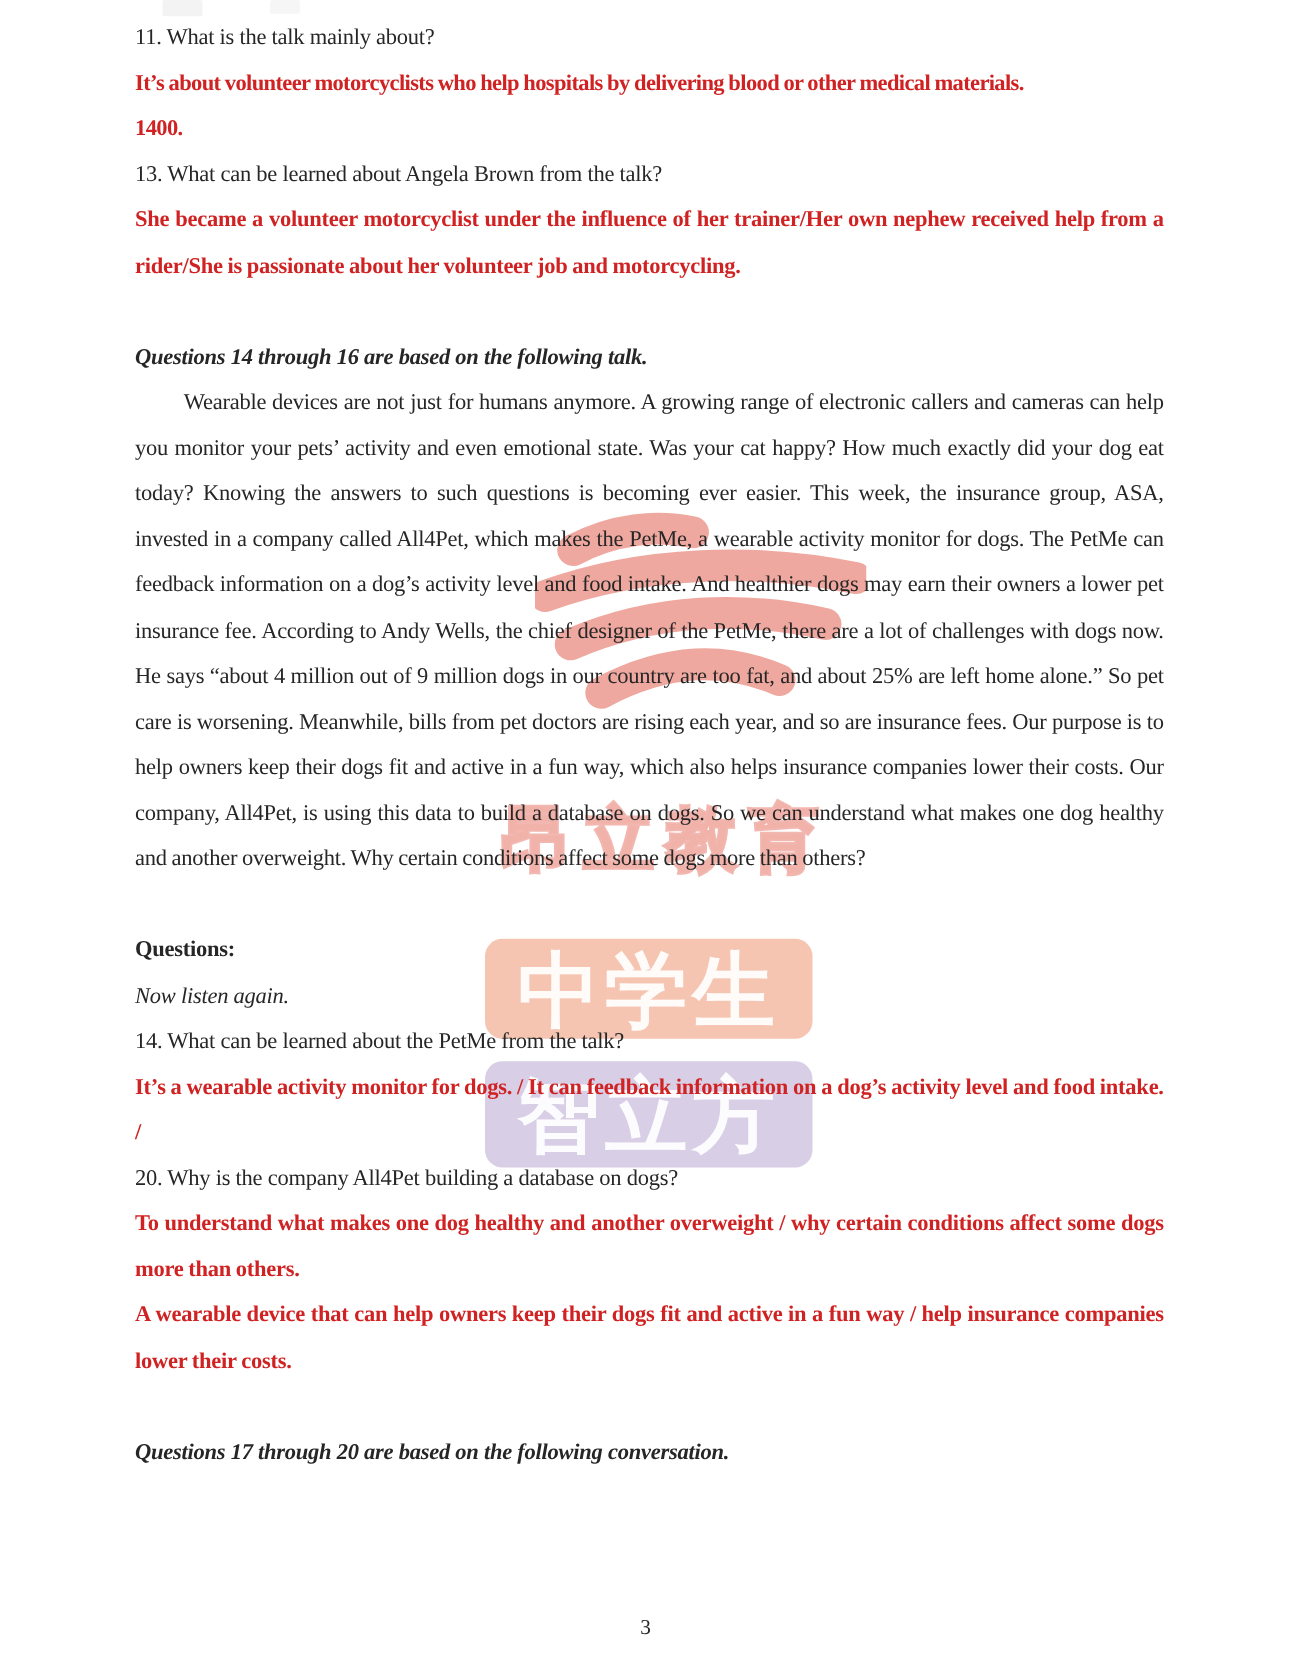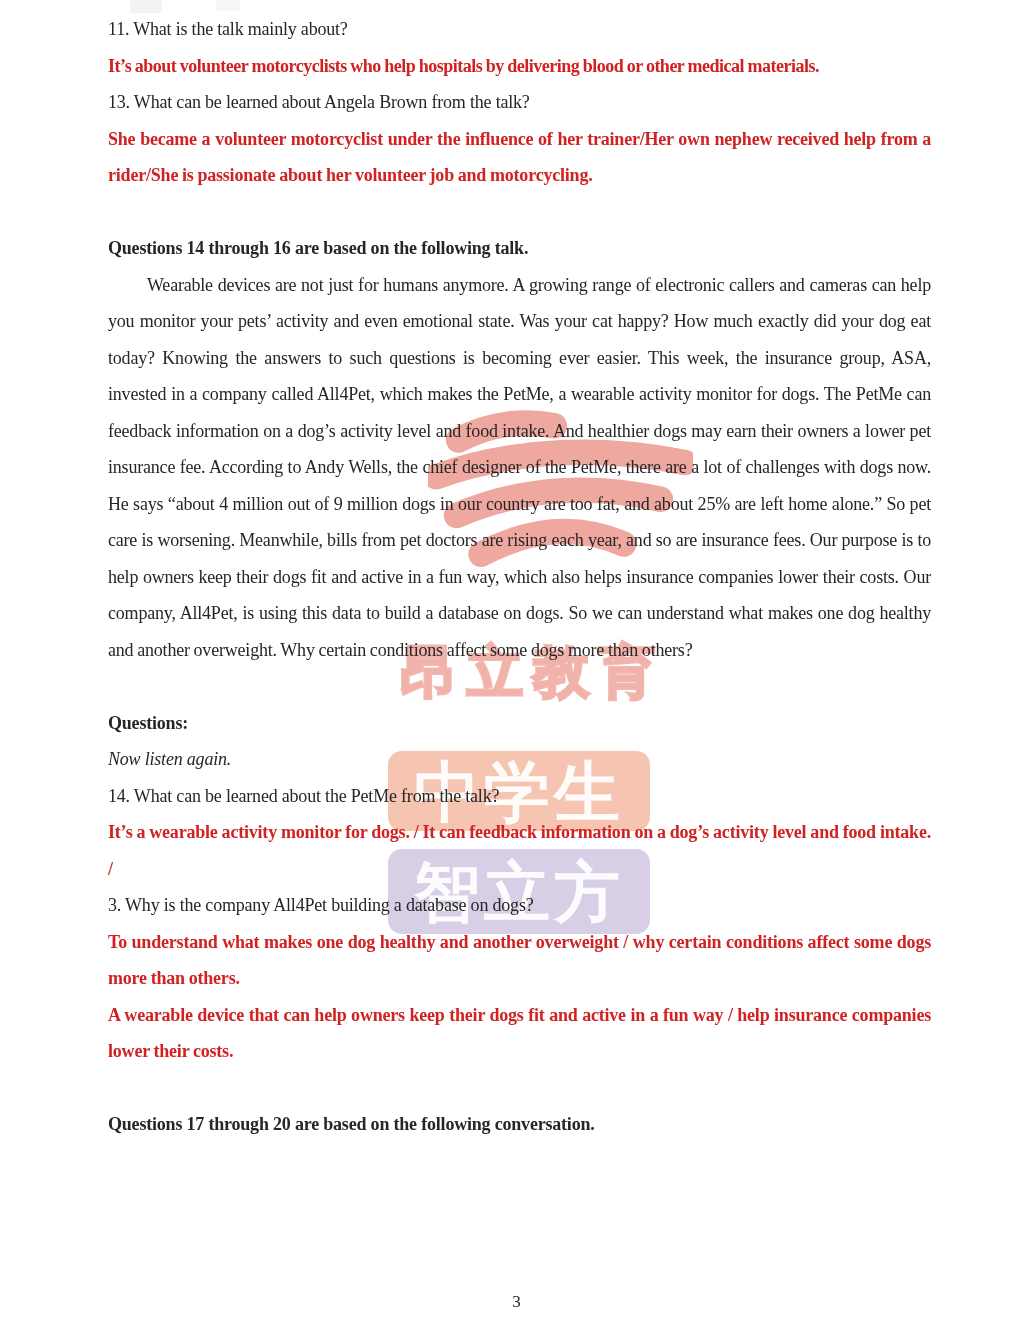--- a/index.html
+++ b/index.html
@@ -55,21 +55,21 @@
   }
   .line { margin:0; }
   .q { white-space:nowrap; }
   .ans {
     color:#d02222;
     font-weight:bold;
     text-align:justify;
     word-spacing:-0.5px;
   }
   .ans.oneline { white-space:nowrap; text-align:left; letter-spacing:-0.5px; }
-  .sec-heading { font-weight:bold; margin-top:36.5px; white-space:nowrap; }
+  .sec-heading { font-weight:bold; font-style:italic; margin-top:36.5px; white-space:nowrap; }
   .talk { text-align:justify; text-indent:39px; word-spacing:-0.5px; }
   .italic-note { font-style:italic; }
   .q-label { font-weight:bold; margin-top:36.5px; }
 
   .page-number {
     position:absolute; z-index:1;
     left:0; right:0; top:1290px;
     text-align:center;
     font-size:17px;
     line-height:24px;
@@ -100,36 +100,37 @@
     <div class="wm-badge top">
       <span>中学生</span>
     </div>
   </div>
 
   <div class="content">
 
     <div class="line q">11. What is the talk mainly about?</div>
     <div class="line ans oneline">It’s about volunteer motorcyclists who help hospitals by delivering blood or other medical materials.</div>
 
+    <div class="line ans oneline">1400.</div>
 
     <div class="line q">13. What can be learned about Angela Brown from the talk?</div>
     <div class="line ans">She became a volunteer motorcyclist under the influence of her trainer/Her own nephew received help from a rider/She is passionate about her volunteer job and motorcycling.</div>
 
     <div class="line sec-heading">Questions 14 through 16 are based on the following talk.</div>
 
     <div class="line talk">Wearable devices are not just for humans anymore. A growing range of electronic callers and cameras can help you monitor your pets’ activity and even emotional state. Was your cat happy? How much exactly did your dog eat today? Knowing the answers to such questions is becoming ever easier. This week, the insurance group, ASA, invested in a company called All4Pet, which makes the PetMe, a wearable activity monitor for dogs. The PetMe can feedback information on a dog’s activity level and food intake. And healthier dogs may earn their owners a lower pet insurance fee. According to Andy Wells, the chief designer of the PetMe, there are a lot of challenges with dogs now. He says “about 4 million out of 9 million dogs in our country are too fat, and about 25% are left home alone.” So pet care is worsening. Meanwhile, bills from pet doctors are rising each year, and so are insurance fees. Our purpose is to help owners keep their dogs fit and active in a fun way, which also helps insurance companies lower their costs. Our company, All4Pet, is using this data to build a database on dogs. So we can understand what makes one dog healthy and another overweight. Why certain conditions affect some dogs more than others?</div>
 
     <div class="line q-label">Questions:</div>
 
     <div class="line italic-note">Now listen again.</div>
 
     <div class="line q">14. What can be learned about the PetMe from the talk?</div>
     <div class="line ans">It’s a wearable activity monitor for dogs. / It can feedback information on a dog’s activity level and food intake. /</div>
 
-    <div class="line q">3. Why is the company All4Pet building a database on dogs?</div>
+    <div class="line q">20. Why is the company All4Pet building a database on dogs?</div>
     <div class="line ans">To understand what makes one dog healthy and another overweight / why certain conditions affect some dogs more than others.</div>
 
     <div class="line ans">A wearable device that can help owners keep their dogs fit and active in a fun way / help insurance companies lower their costs.</div>
 
     <div class="line sec-heading">Questions 17 through 20 are based on the following conversation.</div>
 
   </div>
 
   <div class="page-number">3</div>
 

